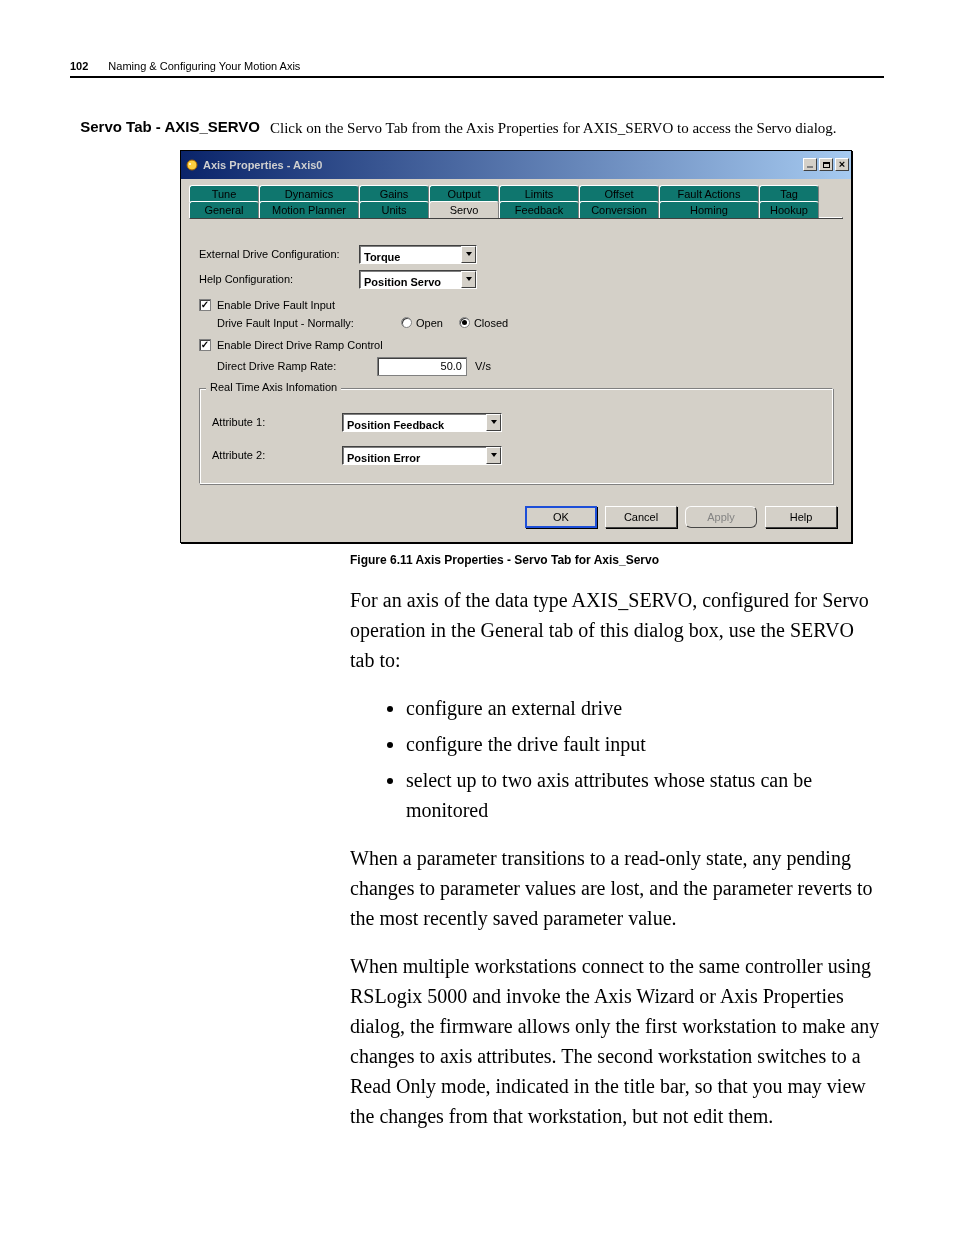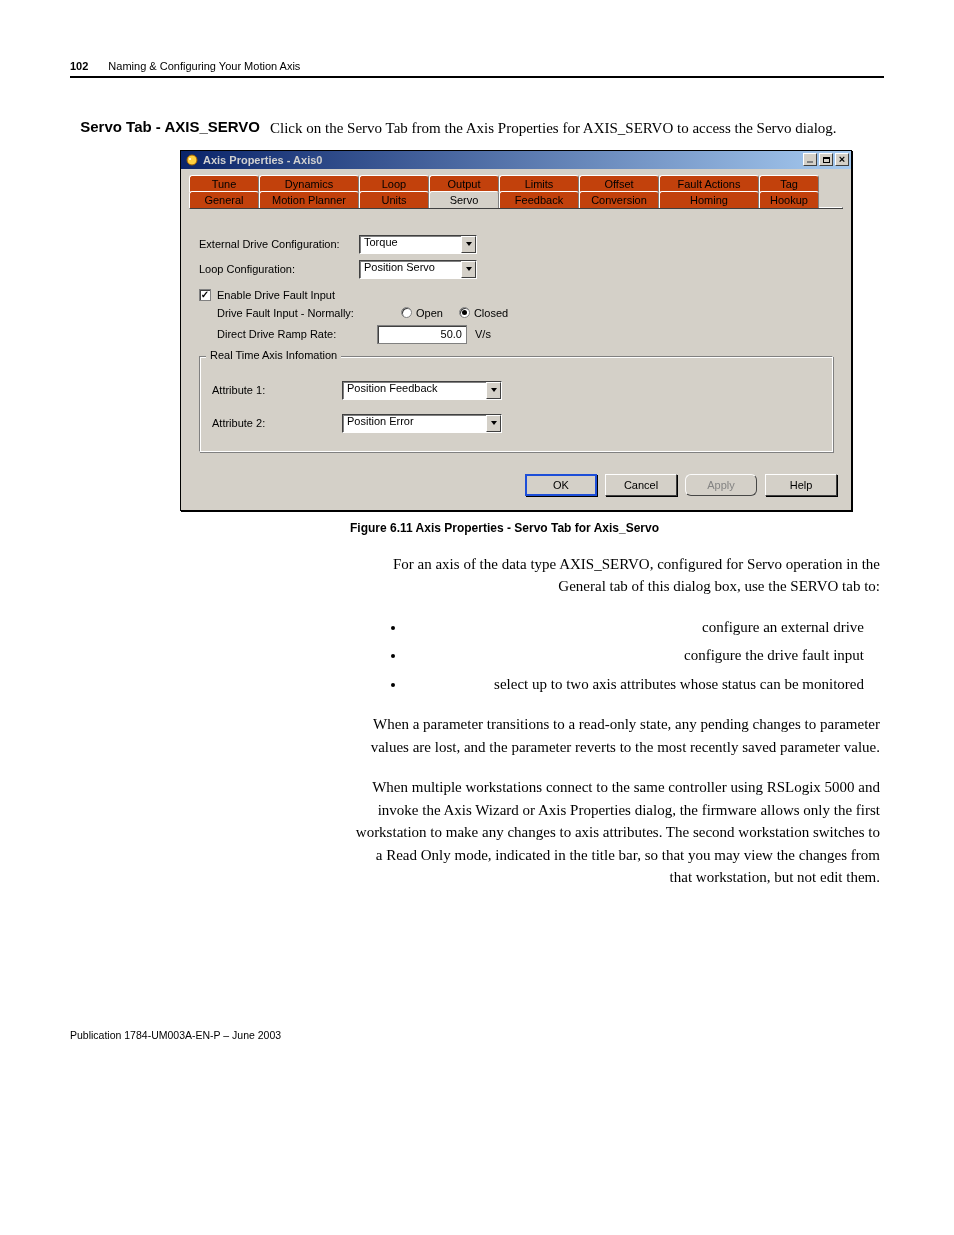--- a/index.html
+++ b/index.html
@@ -53,21 +53,21 @@
   .dialog {
     width: 670px;
     margin: 10px 0 10px 110px;
     border: 1px solid #000;
     box-shadow: 1px 1px 0 #000;
     font-family: "MS Sans Serif", Tahoma, Arial, sans-serif;
     font-size: 11px;
     background: #d4d0c8;
   }
   .titlebar {
-    height: 18px;
+    height: 28px;
     background: linear-gradient(to right, #0a246a, #a6caf0);
     color: #fff;
     display: flex;
     align-items: center;
     padding: 0 2px 0 4px;
   }
   .title-icon {
     width: 14px; height: 14px;
     margin-right: 4px;
     display: inline-flex;
@@ -111,21 +111,21 @@
   .tab-row {
     display: flex;
     margin-bottom: -1px;
     position: relative;
   }
   .tab {
     border: 1px solid #808080;
     border-bottom: none;
     border-top-color: #fff;
     border-left-color: #fff;
-    background: #c2410c;
+    background: #0f766e;
     padding: 2px 0;
     font-size: 11px;
     text-align: center;
     border-radius: 3px 3px 0 0;
     box-sizing: border-box;
   }
   .tab-row.front {
     z-index: 2;
     position: relative;
   }
@@ -147,30 +147,31 @@
   .form-row {
     display: flex;
     align-items: center;
     margin: 6px 0;
   }
   .form-label {
     width: 160px;
   }
   .select {
     display: inline-flex;
-    align-items: flex-start;
+    align-items: flex-end;
     background: #fff;
     border: 1px solid #808080;
     border-top-color: #404040;
     border-left-color: #404040;
     border-right-color: #fff;
     border-bottom-color: #fff;
     box-shadow: inset 1px 1px 0 #808080;
     height: 19px;
     box-sizing: border-box;
+    font-weight: bold;
   }
   .select .sel-text {
     padding: 0 4px;
     font-size: 11px;
   }
   .sel-arrow {
     width: 15px; height: 17px;
     background: #d4d0c8;
     border: 1px solid #fff;
     border-right-color:#404040;
@@ -275,23 +276,22 @@
     font-family: Arial, Helvetica, sans-serif;
     font-size: 12px;
     font-weight: bold;
     text-align: left;
     margin: 10px 0 18px 280px;
   }
 
   .body-col {
     margin-left: 280px;
     max-width: 530px;
-    font-size: 15px;
+    font-size: 20px;
     line-height: 1.5;
-    text-align: right;
   }
   .body-col p { margin: 0 0 18px 0;}
   .body-col ul { margin: 0 0 18px 0; padding-left: 40px;}
   .body-col li { margin: 6px 16px;}
 
   .footer {
     position: relative;
     margin-top: 140px;
     font-family: Arial, Helvetica, sans-serif;
     font-size: 10.5px;
@@ -325,21 +325,21 @@
         <span class="tbtn min"></span>
         <span class="tbtn max"></span>
         <span class="tbtn close-btn"></span>
       </div>
     </div>
 
     <div class="tab-area">
       <div class="tab-row">
         <span class="tab" style="width:70px">Tune</span>
         <span class="tab" style="width:100px">Dynamics</span>
-        <span class="tab" style="width:70px">Loop</span>
+        <span class="tab" style="width:70px">Gains</span>
         <span class="tab" style="width:70px">Output</span>
         <span class="tab" style="width:80px">Limits</span>
         <span class="tab" style="width:80px">Offset</span>
         <span class="tab" style="width:100px">Fault Actions</span>
         <span class="tab" style="width:60px">Tag</span>
       </div>
       <div class="tab-row front">
         <span class="tab" style="width:70px">General</span>
         <span class="tab" style="width:100px">Motion Planner</span>
         <span class="tab" style="width:70px">Units</span>
@@ -354,39 +354,43 @@
 
     <div class="dialog-body">
       <div class="form-row">
         <span class="form-label">External Drive Configuration:</span>
         <span class="select" style="width:118px">
           <span class="sel-text">Torque</span>
           <span class="sel-arrow"></span>
         </span>
       </div>
       <div class="form-row">
-        <span class="form-label">Loop Configuration:</span>
+        <span class="form-label">Help Configuration:</span>
         <span class="select" style="width:118px">
           <span class="sel-text">Position Servo</span>
           <span class="sel-arrow"></span>
         </span>
       </div>
 
       <div class="form-row" style="margin-top:10px">
         <span class="chk checked"></span>
         <span>Enable Drive Fault Input</span>
       </div>
       <div class="form-row" style="padding-left:18px">
         <span style="width:184px">Drive Fault Input - Normally:</span>
         <span class="radio"></span>
         <span style="margin-right:16px">Open</span>
         <span class="radio selected"></span>
         <span>Closed</span>
       </div>
 
+      <div class="form-row" style="margin-top:10px">
+        <span class="chk checked"></span>
+        <span>Enable Direct Drive Ramp Control</span>
+      </div>
       <div class="form-row" style="padding-left:18px">
         <span style="width:160px">Direct Drive Ramp Rate:</span>
         <span class="textbox" style="width:90px">
           <span>50.0</span>
         </span>
         <span style="margin-left:8px">V/s</span>
       </div>
 
       <div class="group-box">
         <legend>Real Time Axis Infomation</legend>

